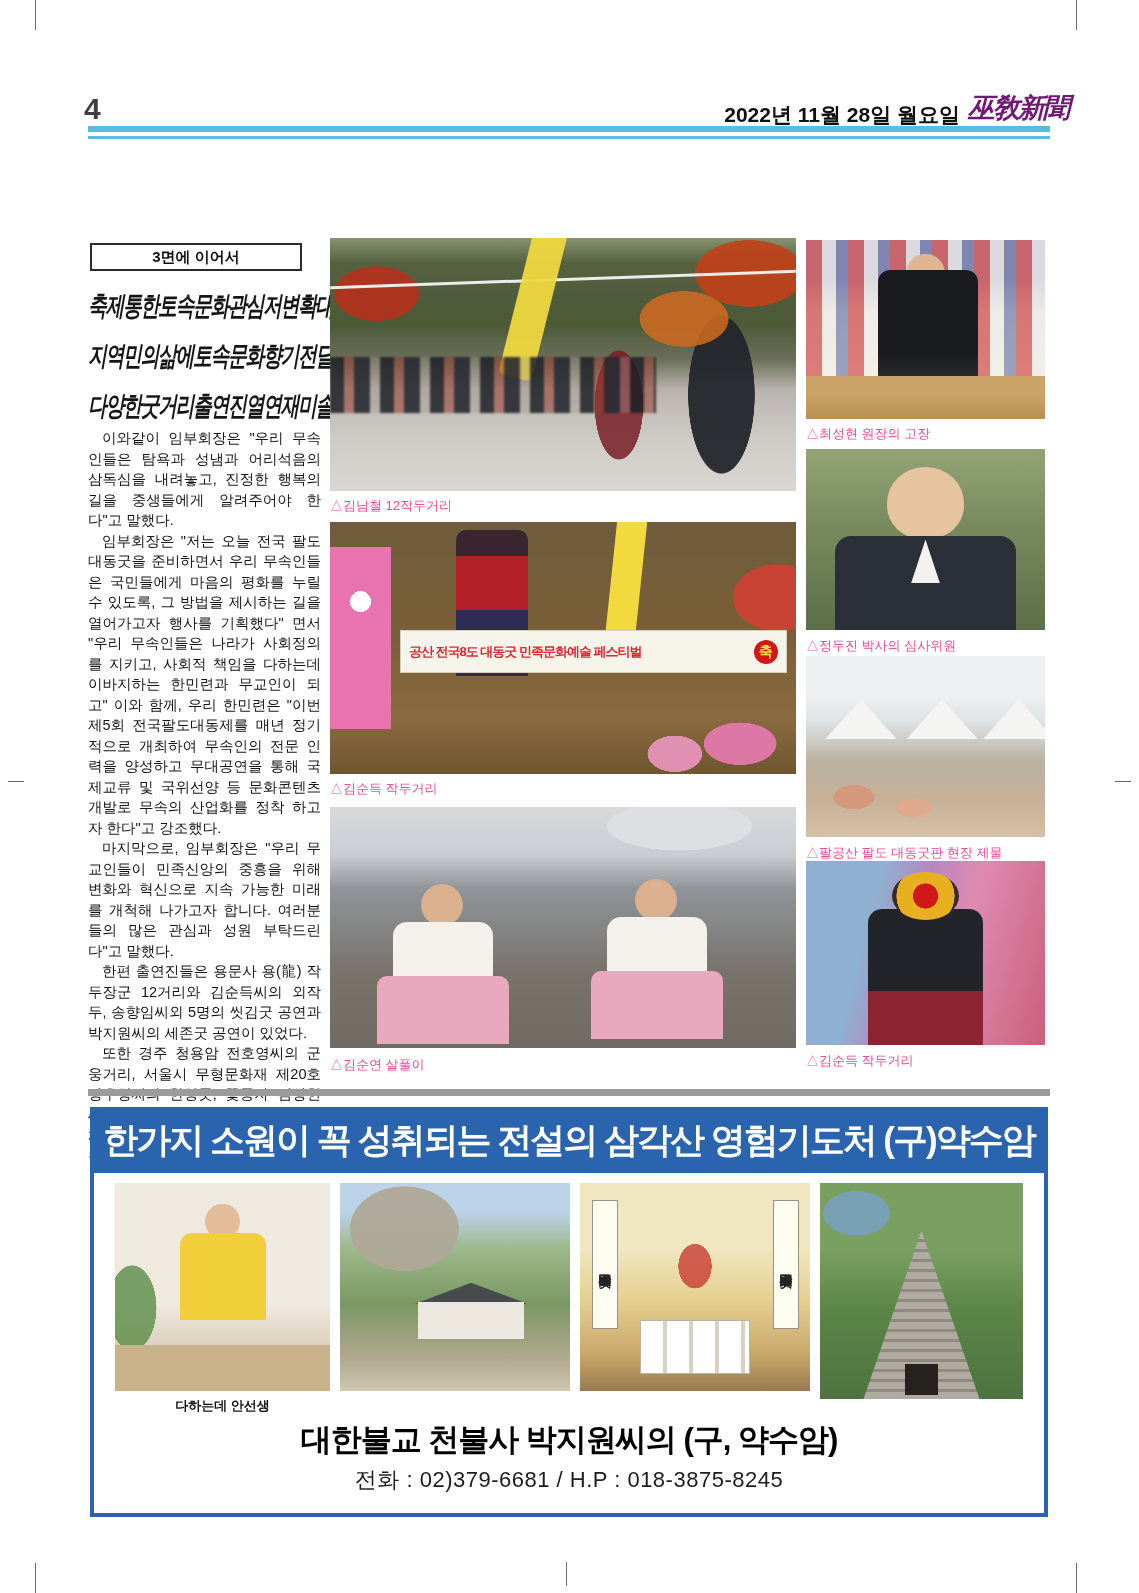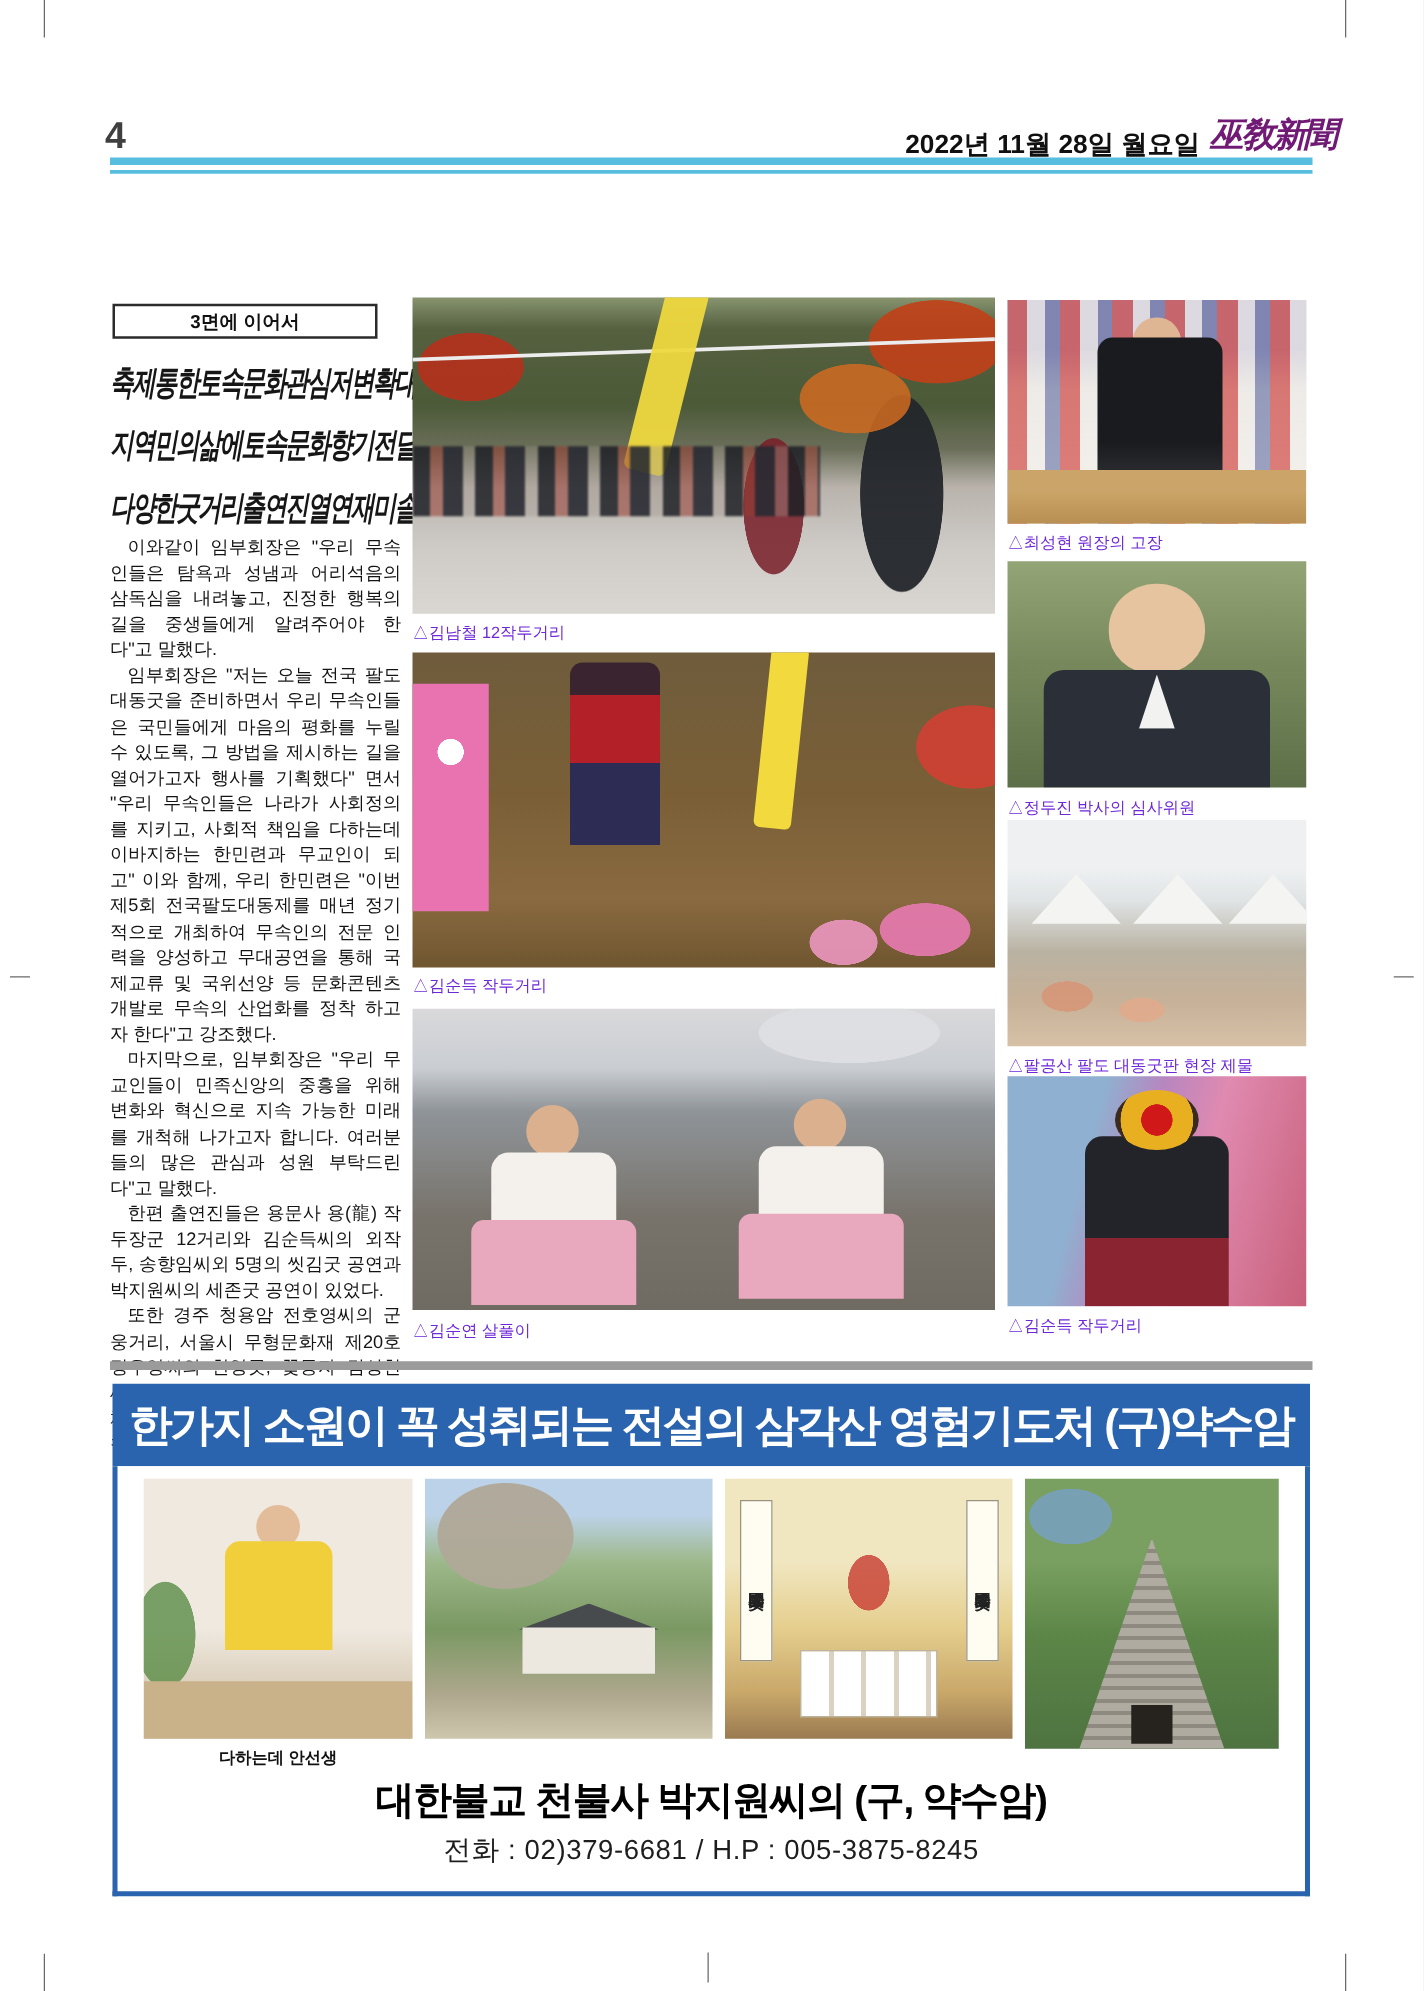--- a/index.html
+++ b/index.html
@@ -47,21 +47,21 @@
 
   #body-text { left:88px; top:428px; width:233px; }
   #body-text p {
     font-size:14.5px; line-height:20.5px; text-align:justify;
     text-indent:14px; word-break:break-all; color:#141414;
   }
   #byline { margin-top:8px; text-align:right; font-size:15px; font-weight:bold; }
 
   
   .photo { position:absolute; overflow:hidden; background:#cfcfcf; }
-  .caption { position:absolute; font-size:13px; color:#6d28d9; white-space:nowrap; }
+  .caption { position:absolute; font-size:13px; color:#ec4899; white-space:nowrap; }
 
   
   #photo-c1 { left:330px; top:238px; width:466px; height:253px;
     background:
       radial-gradient(70px 45px at 10% 22%, rgba(181,48,28,.9) 0 60%, transparent 61%),
       radial-gradient(90px 55px at 90% 14%, rgba(194,64,24,.9) 0 60%, transparent 61%),
       radial-gradient(80px 50px at 76% 32%, rgba(208,106,32,.85) 0 55%, transparent 56%),
       radial-gradient(55px 130px at 84% 62%, rgba(35,38,43,.95) 0 60%, transparent 61%),
       radial-gradient(40px 90px at 62% 66%, rgba(120,30,40,.85) 0 60%, transparent 61%),
       linear-gradient(180deg,#87946f 0%,#55603f 10%,#4c5a38 34%,#6b6f5a 48%,#b9b3ac 60%,#cfccc8 80%,#dad6d1 100%);
@@ -240,20 +240,24 @@
     <div class="rope"></div>
     <div class="ribbon-y"></div>
     <div class="crowd-band"></div>
   </div>
   <div class="caption" style="left:330px;top:497px">△김남철 12작두거리</div>
 
   <div class="photo" id="photo-c2">
     <div class="p2-pink"></div>
     <div class="p2-ribbon"></div>
     <div class="p2-figure"></div>
+    <div class="p2-banner">
+      <span class="p2-banner-text">공산 전국8도 대동굿 민족문화예술 페스티벌</span>
+      <span class="p2-badge">축</span>
+    </div>
   </div>
   <div class="caption" style="left:330px;top:780px">△김순득 작두거리</div>
 
   <div class="photo" id="photo-c3">
     <div class="singer" id="singer1">
       <div class="head"></div>
       <div class="torso"></div>
       <div class="skirt"></div>
     </div>
     <div class="singer" id="singer2">
@@ -313,16 +317,16 @@
       <div class="altar-banner" id="altar-right">國泰民安</div>
       <div class="altar-papers"></div>
     </div>
     <div class="photo" id="ad-photo4">
       <div class="cairn"></div>
       <div class="cairn-door"></div>
     </div>
 
     <div id="ad-consult-caption">다하는데 안선생</div>
     <div id="ad-title">대한불교 천불사 박지원씨의 (구, 약수암)</div>
-    <div id="ad-phone">전화 : 02)379-6681 / H.P : 005-3875-8245</div>
+    <div id="ad-phone">전화 : 02)379-6681 / H.P : 018-3875-8245</div>
   </div>
 
 </div>
 
 </body></html>

